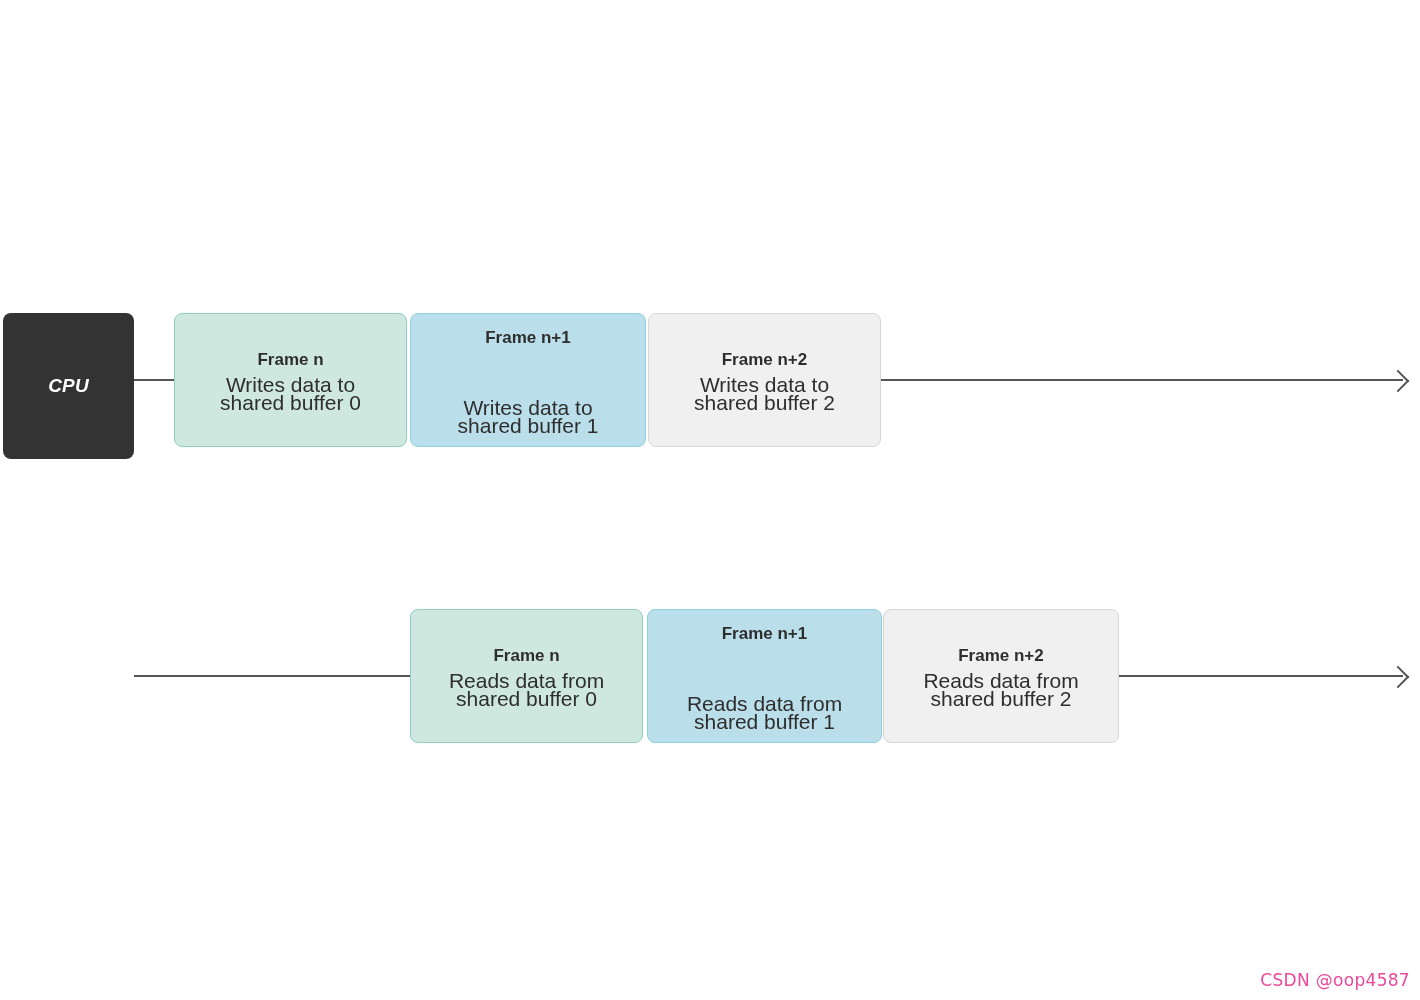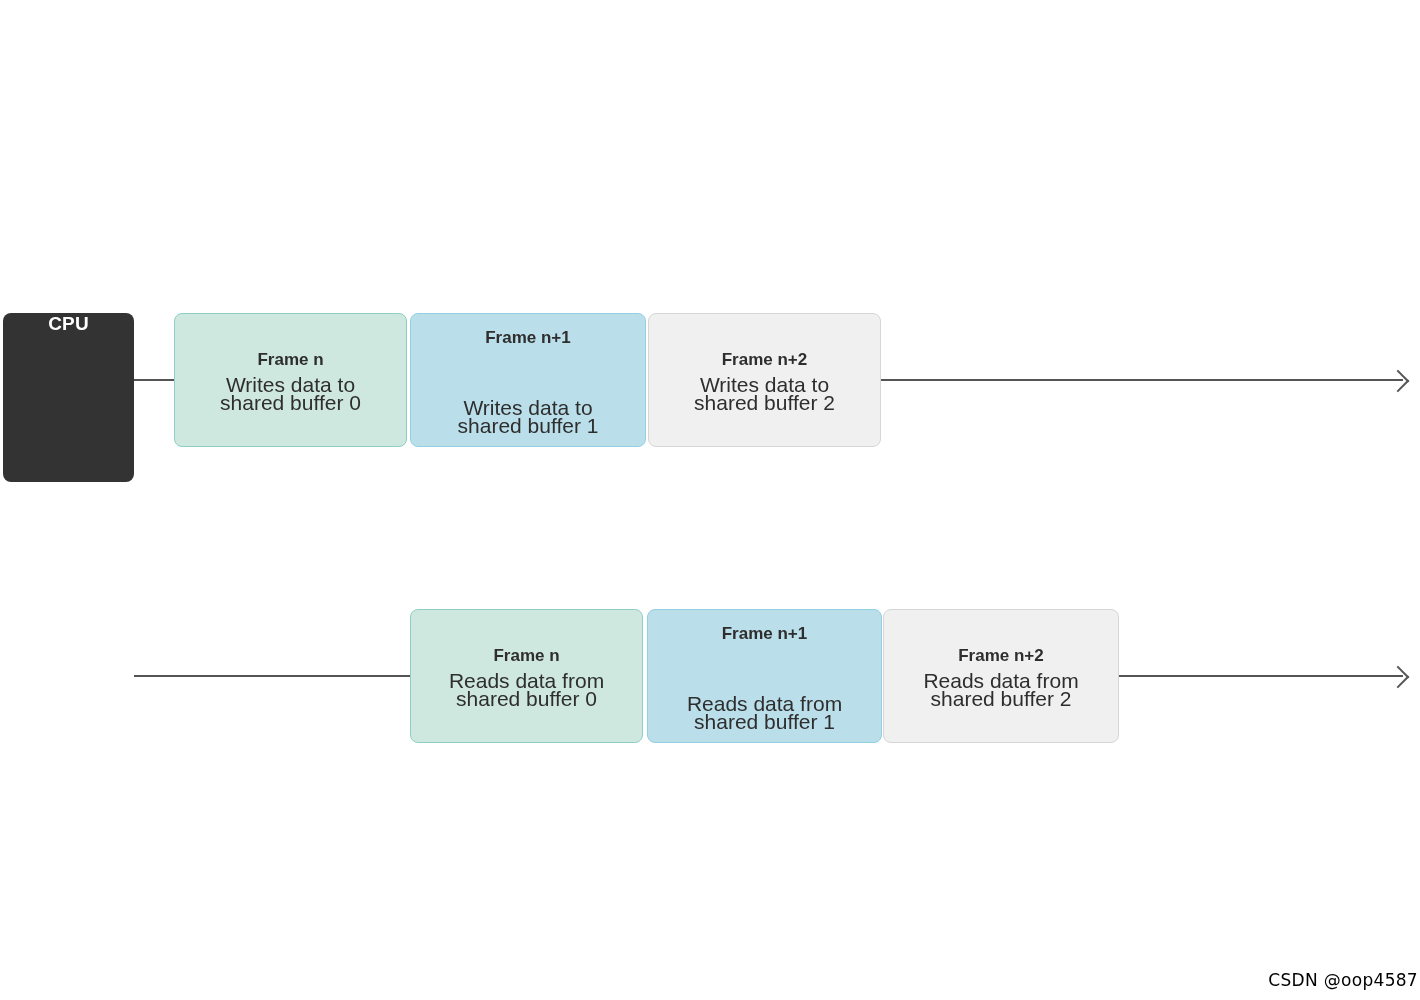--- a/index.html
+++ b/index.html
@@ -18,30 +18,31 @@
 
   .canvas {
     position: absolute;
     inset: 0;
   }
 
   
   .actor {
     position: absolute;
     width: 131px;
-    height: 169px;
+    height: 146px;
     border-radius: 8px;
     display: flex;
-    align-items: flex-start;
+    align-items: center;
     justify-content: center;
     color: #ffffff;
     font-size: 19px;
     font-weight: bold;
     letter-spacing: 0.2px;
     box-sizing: border-box;
+    font-style: italic;
   }
   .actor-cpu {
     left: 3px;
     top: 313px;
     background: #333333;
   }
   .actor-gpu {
     left: 3px;
     top: 609px;
     background: #0e7f7c;
@@ -101,24 +102,24 @@
     width: 14px;
     height: 14px;
     border-top: 2px solid #555555;
     border-right: 2px solid #555555;
     transform: rotate(45deg);
   }
 
   
   .watermark {
     position: absolute;
-    right: 2px;
+    right: 10px;
     bottom: 10px;
     font-size: 17px;
-    color: #000000;
+    color: #ec4899;
     letter-spacing: 0.3px;
     font-family: "DejaVu Sans", sans-serif;
   }
 </style>
 </head>
 <body>
 
 <div class="canvas">
 
   <div class="actor actor-cpu">

